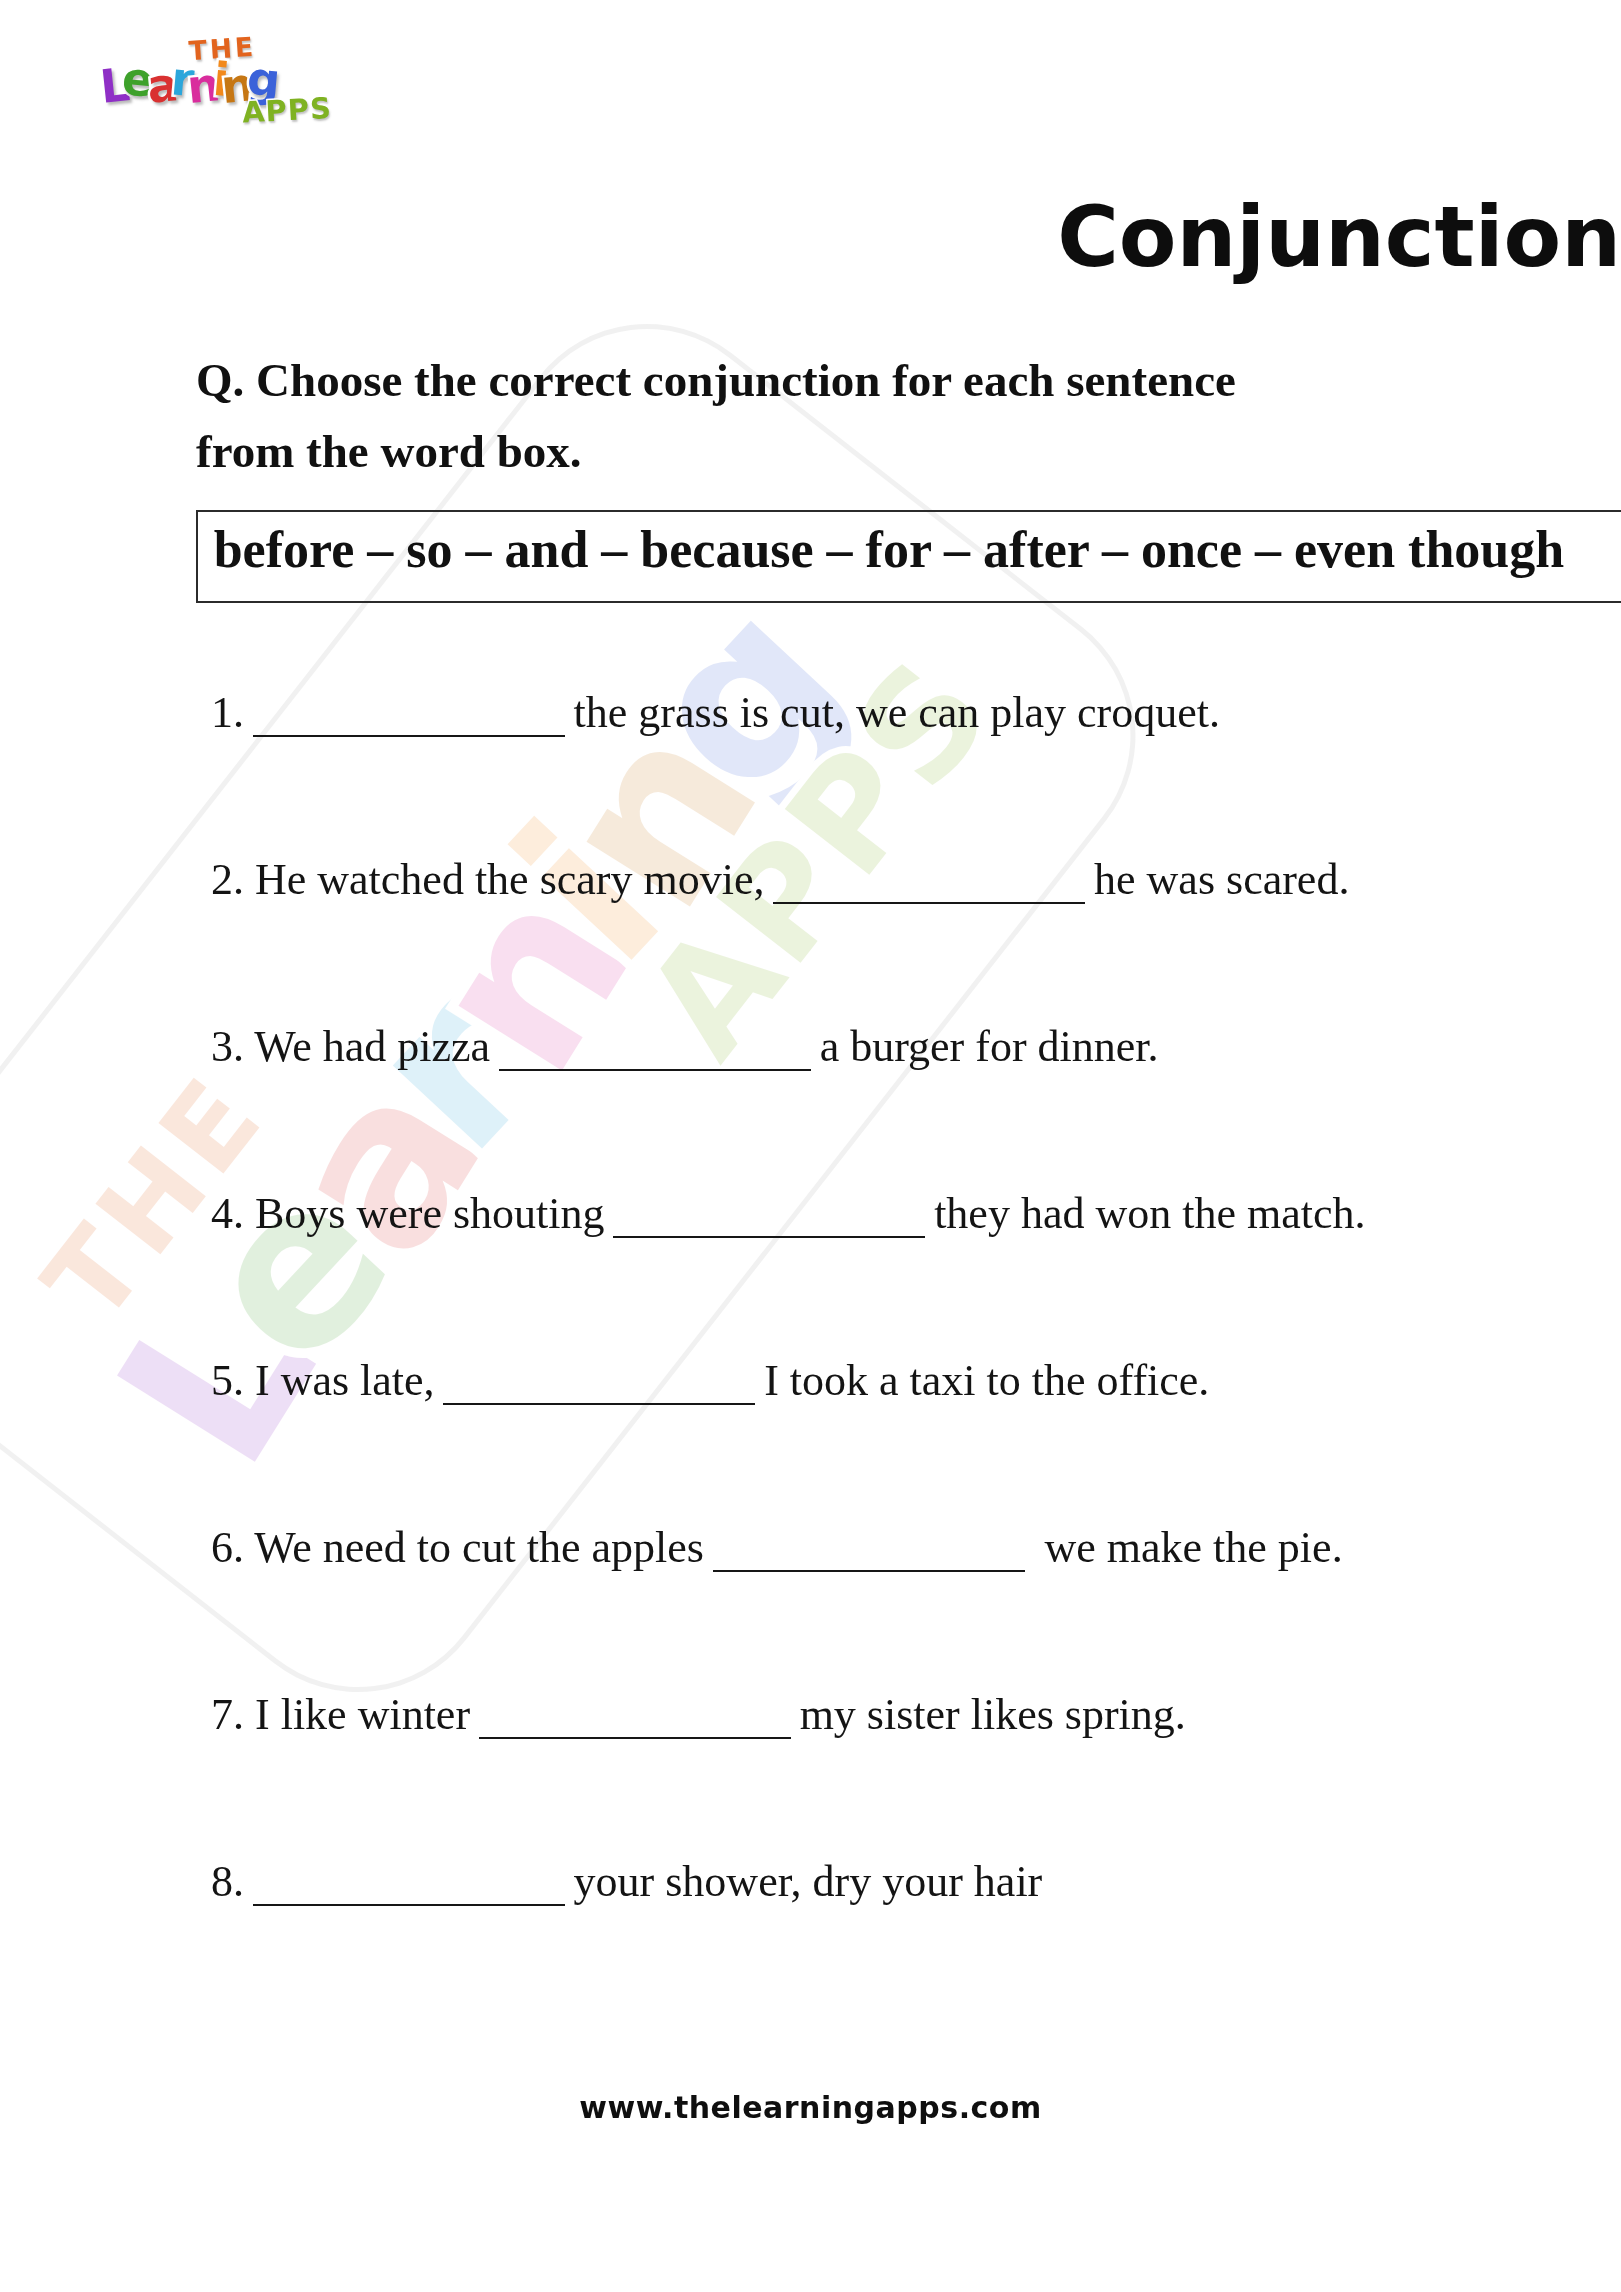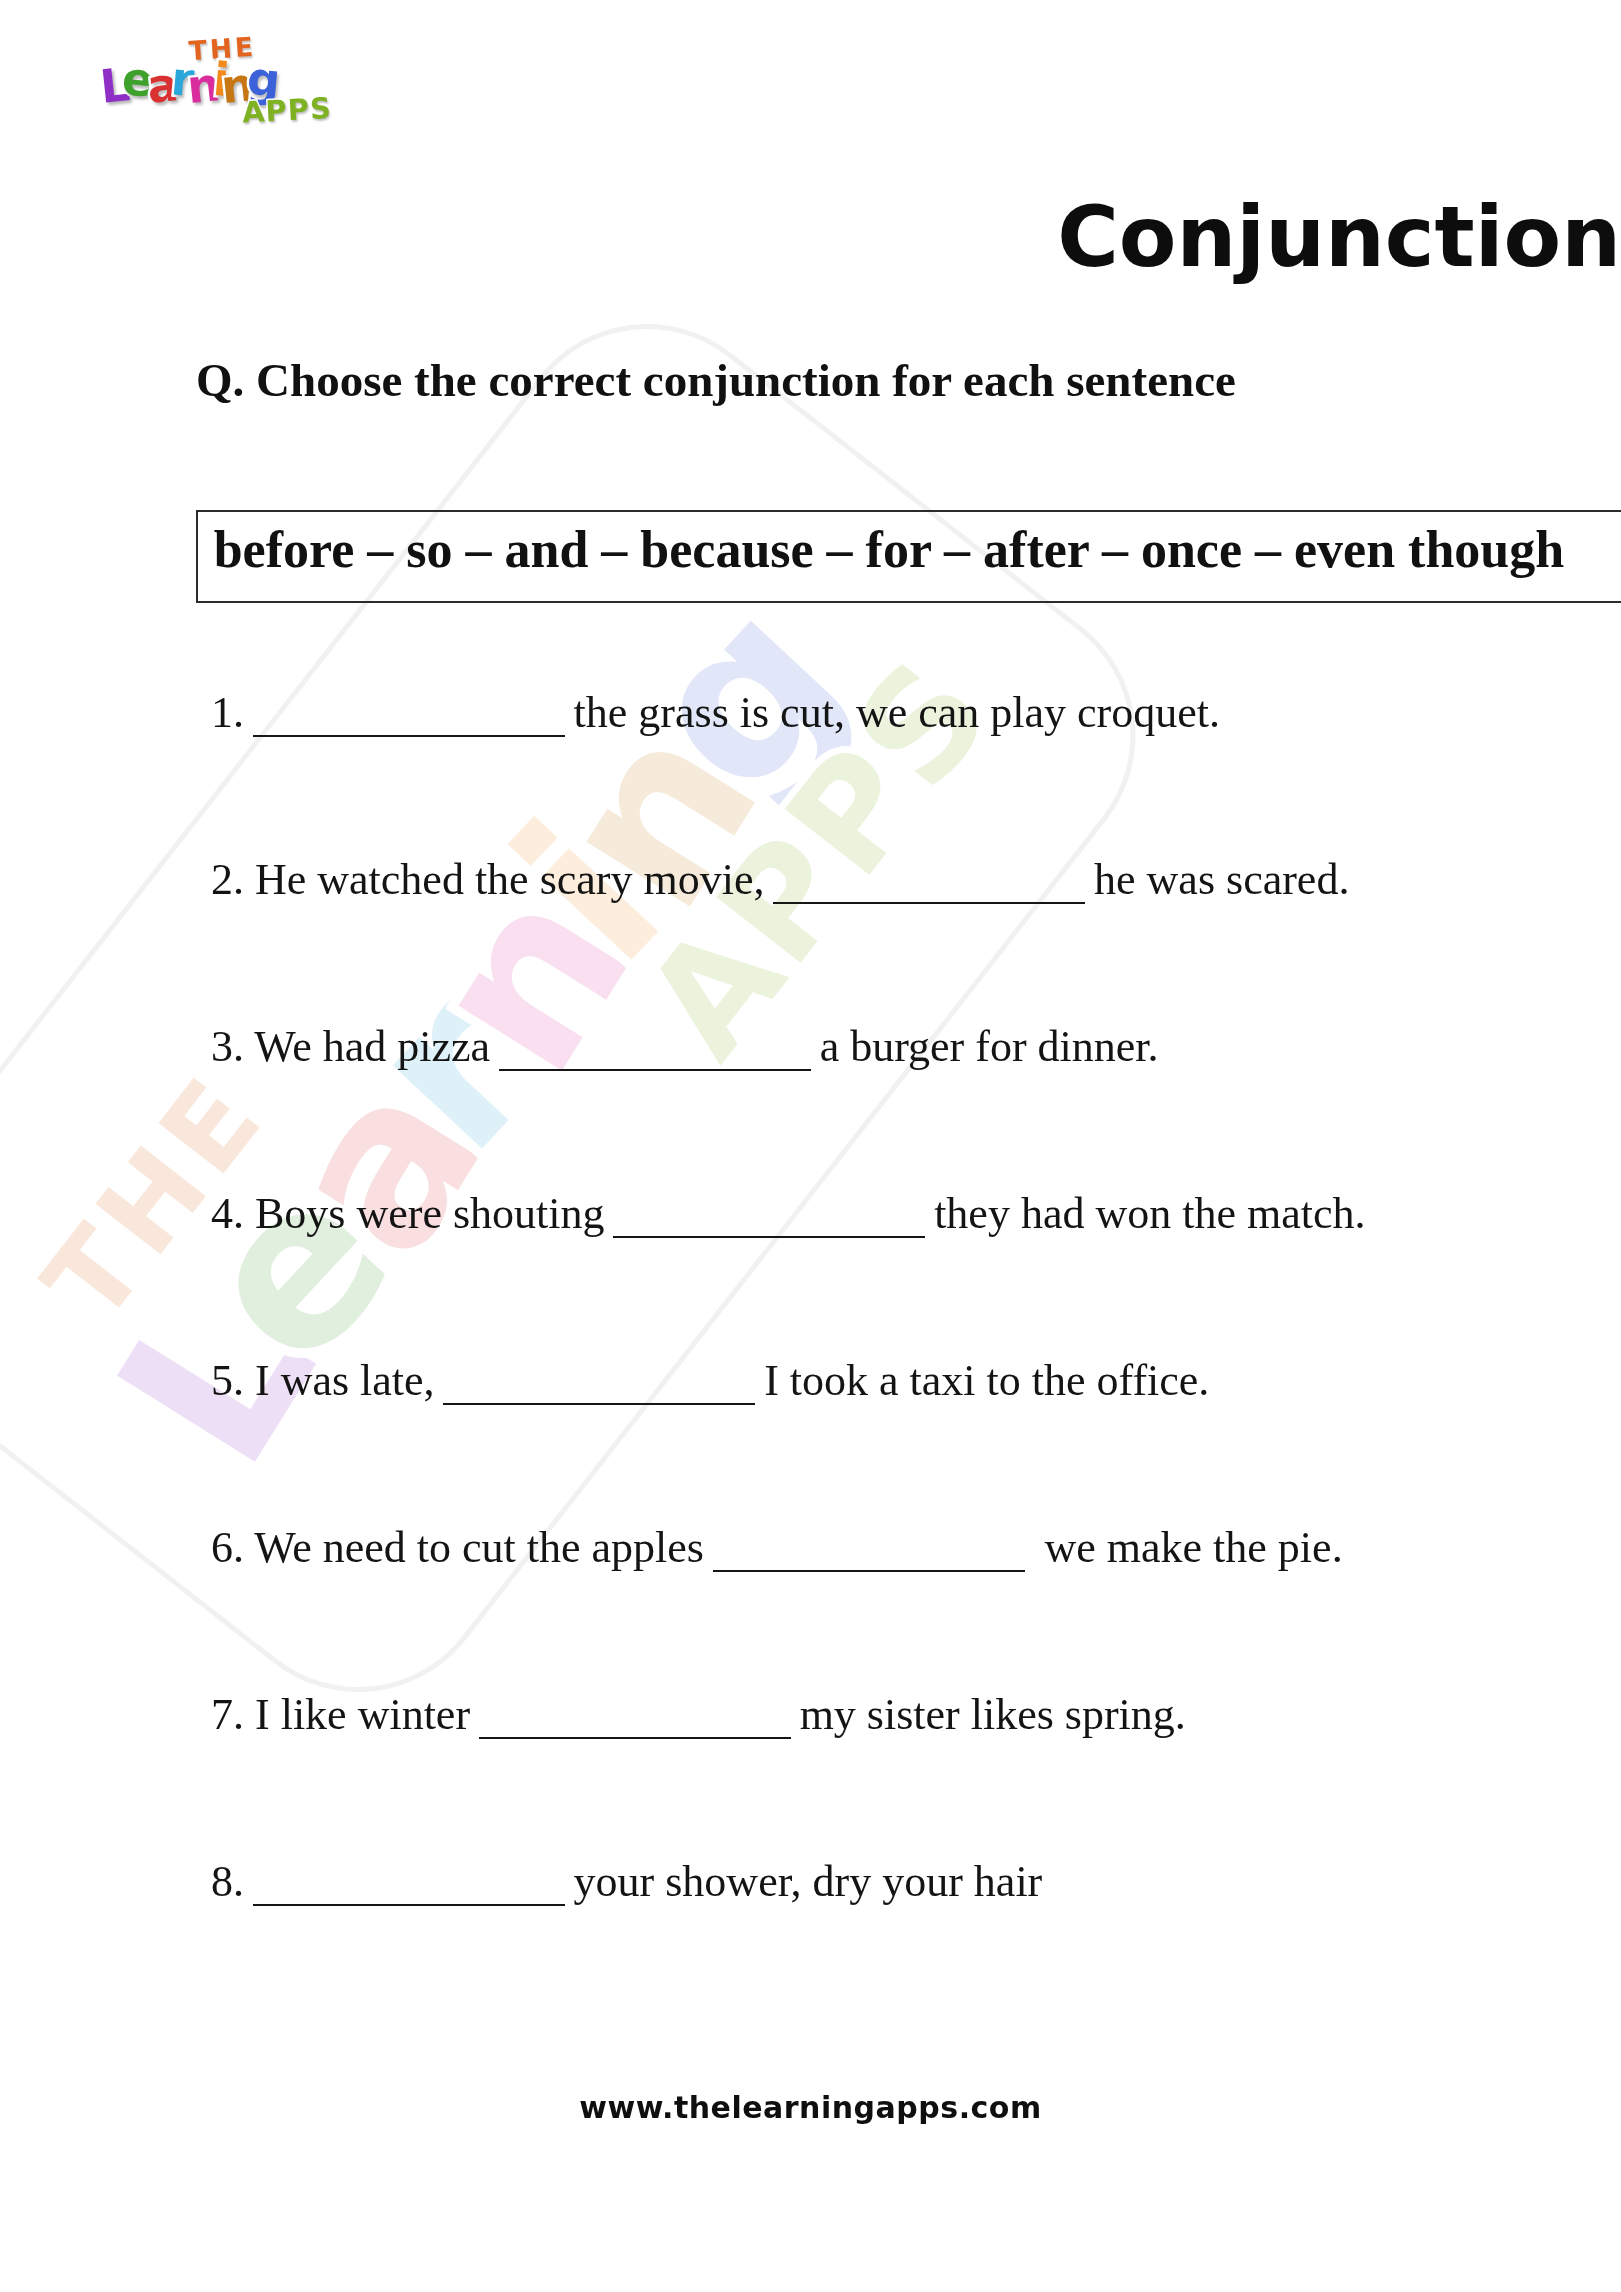--- a/index.html
+++ b/index.html
@@ -122,20 +122,21 @@
       <div class="wm-the" style="color: rgb(226, 100, 30);">THE</div>
       <div class="wm-word"><span class="bl" style="color: rgb(143, 47, 198);">L</span><span class="bl" style="color: rgb(62, 161, 43);">e</span><span class="bl" style="color: rgb(217, 49, 49);">a</span><span class="bl" style="color: rgb(43, 166, 219);">r</span><span class="bl" style="color: rgb(217, 45, 157);">n</span><span class="bl" style="color: rgb(242, 137, 27);">i</span><span class="bl" style="color: rgb(198, 119, 20);">n</span><span class="bl" style="color: rgb(59, 98, 217);">g</span></div>
       <div class="wm-apps" style="color: rgb(127, 178, 34);">APPS</div>
     </div>
   </div>
 
   <div class="title">Conjunction</div>
 
   <div class="question">
     <div>Q. Choose the correct conjunction for each sentence</div>
+    <div>from the word box.</div>
   </div>
 
   <div class="word-box">before – so – and – because – for – after – once – even though</div>
 
   <div class="sentences">
 
     <div class="sentence"><span>1.</span><span class="blank"></span><span>the grass is cut, we can play croquet.</span></div>
 
     <div class="sentence"><span>2. He watched the scary movie,</span><span class="blank"></span><span>he was scared.</span></div>
 

